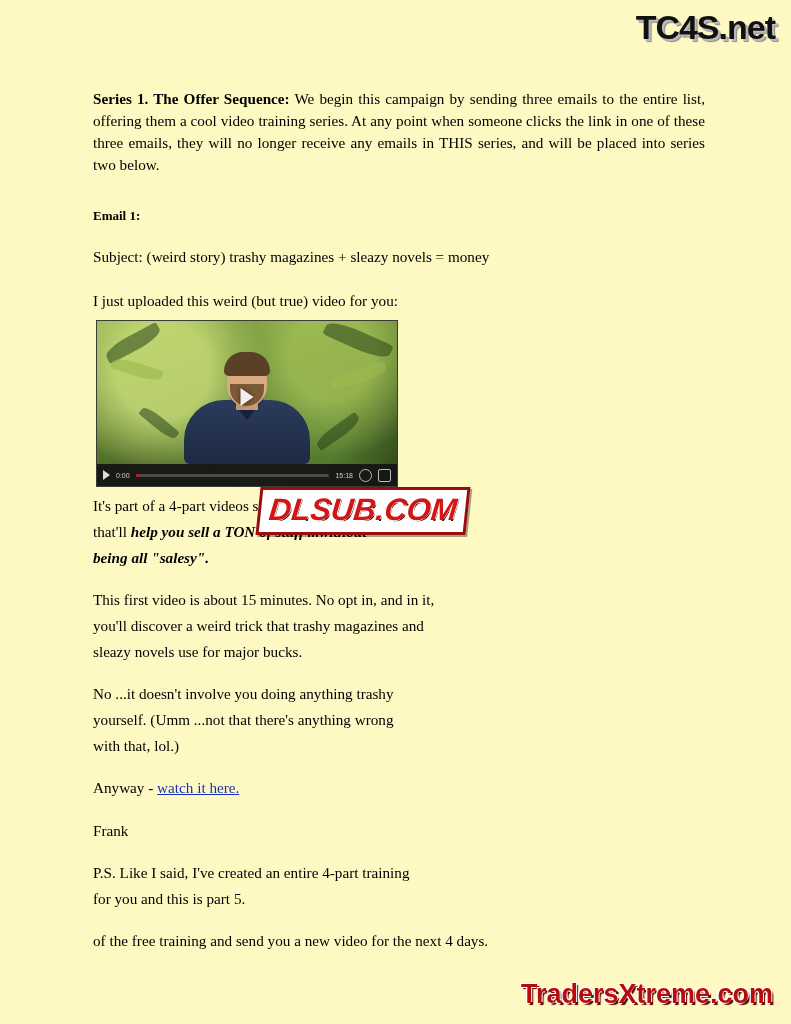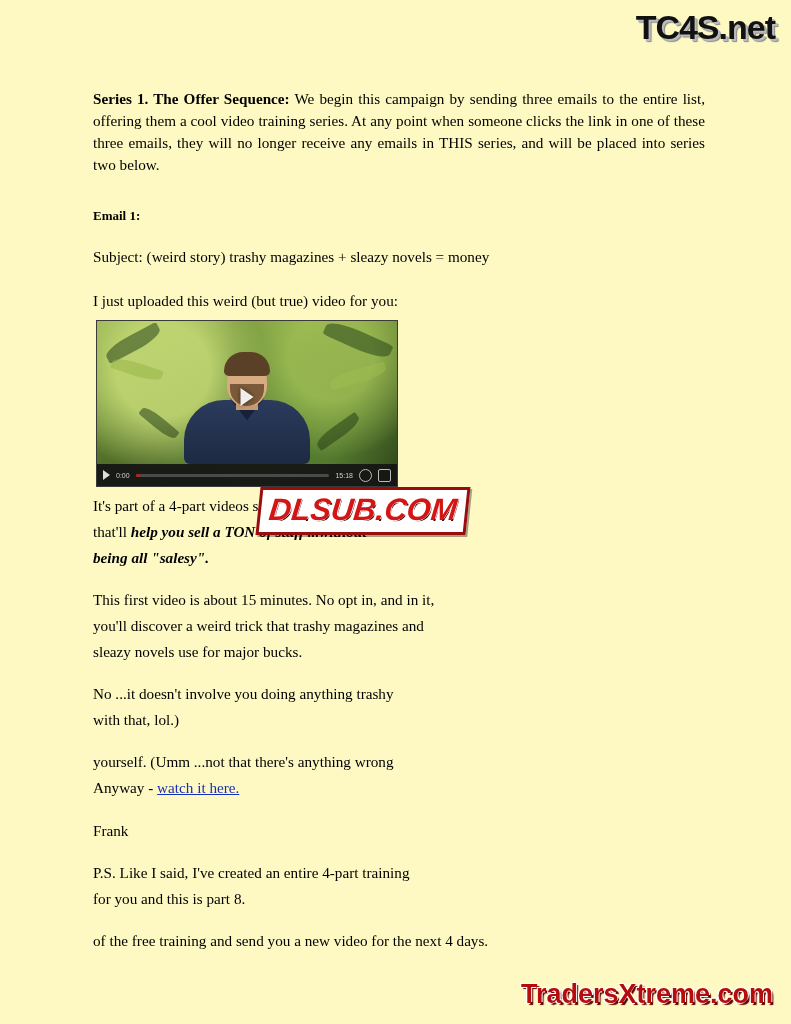--- a/index.html
+++ b/index.html
@@ -293,29 +293,29 @@
 
     <p class="para tight">It's part of a 4-part videos series I created for you</p>
     <p class="para tight"><span>that'll </span><span class="emph">help you sell a TON of stuff ...without</span></p>
     <p class="para blockpara emph">being all "salesy".</p>
 
     <p class="para tight">This first video is about 15 minutes. No opt in, and in it,</p>
     <p class="para tight">you'll discover a weird trick that trashy magazines and</p>
     <p class="para blockpara">sleazy novels use for major bucks.</p>
 
     <p class="para tight">No ...it doesn't involve you doing anything trashy</p>
+    <p class="para tight">yourself. (Umm ...not that there's anything wrong</p>
     <p class="para blockpara">with that, lol.)</p>
-    <p class="para tight">yourself. (Umm ...not that there's anything wrong</p>
 
     <p class="para blockpara"><span>Anyway - </span><a class="link" href="#">watch it here.</a></p>
 
     <p class="para blockpara">Frank</p>
 
     <p class="para tight">P.S. Like I said, I've created an entire 4-part training</p>
-    <p class="para blockpara">for you and this is part 8.</p>
+    <p class="para blockpara">for you and this is part 5.</p>
 
     <p class="para">of the free training and send you a new video for the next 4 days.</p>
 
   </div>
 
   <div class="watermark-mid">DLSUB.COM</div>
 
   <div class="brand-bottom">TradersXtreme.com</div>
 
 </div>

